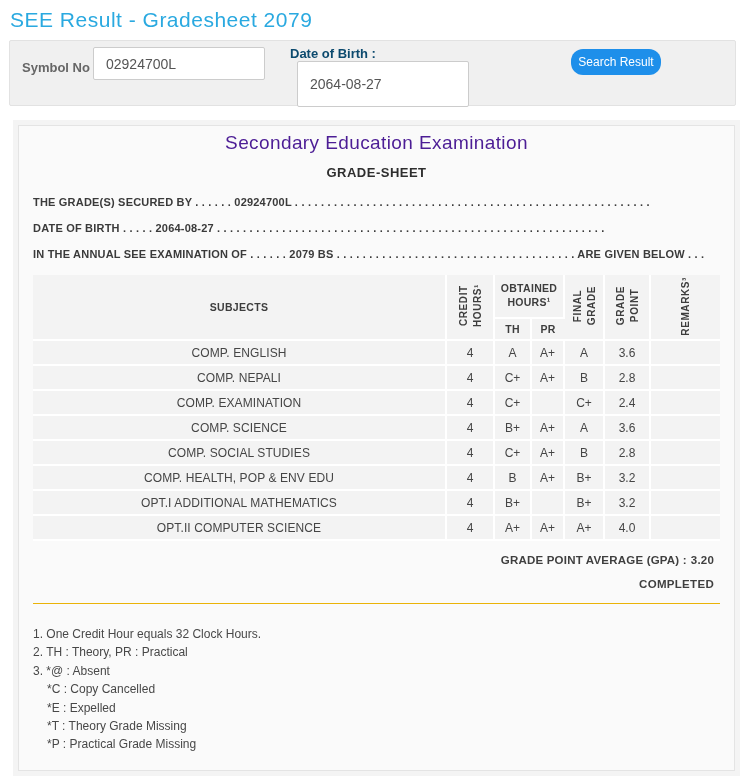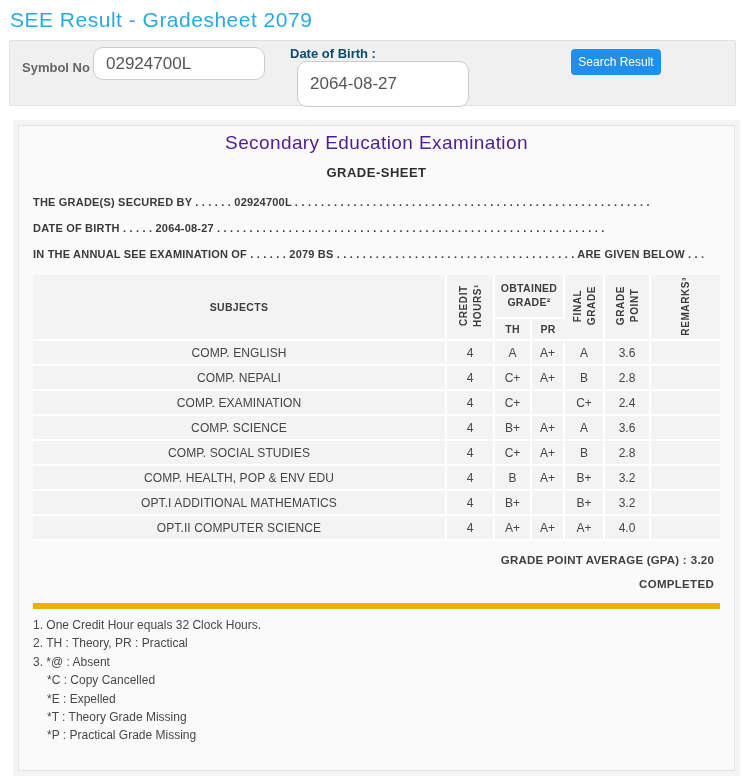--- a/index.html
+++ b/index.html
@@ -21,33 +21,33 @@
     margin:0 7px 0 9px;height:66px;
     background:#f0f0f0;border:1px solid #e2e2e2;border-radius:2px;
     box-sizing:border-box;
   }
   .search-bar .symbol-label{
     position:absolute;left:12px;top:19px;
     font-size:13px;font-weight:bold;color:#666;
   }
   .search-bar input{
     position:absolute;box-sizing:border-box;
-    border:1px solid #ccc;border-radius:10px;background:#fff;
+    border:1px solid #ccc;border-radius:2px;background:#fff;
     font-family:"Liberation Sans",sans-serif;
-    font-size:17px;color:#555;padding:0 0 0 12px;
+    font-size:14px;color:#555;padding:0 0 0 12px;
   }
   .symbol-input{left:83px;top:6px;width:172px;height:33px;}
   .dob-label{
     position:absolute;left:280px;top:5px;
     font-size:13px;font-weight:bold;color:#0c4a6e;
   }
   .dob-input{left:287px;top:20px;width:172px;height:46px;}
   .search-button{
     position:absolute;left:561px;top:8px;width:90px;height:26px;
-    background:#1e8fea;color:#fff;border:none;border-radius:4px;
+    background:#1e8fea;color:#fff;border:none;border-radius:12px;
     font-family:"Liberation Sans",sans-serif;
     font-size:12px;cursor:pointer;
   }
   
   .panel{
     margin:14px 3px 0 13px;height:656px;
     background:#f4f4f4;padding:5px;box-sizing:border-box;
   }
   .card{
     height:100%;box-sizing:border-box;
@@ -101,22 +101,22 @@
   .gpa-line{
     margin-top:13px;text-align:right;padding-right:6px;
     font-size:11.5px;font-weight:bold;color:#3f3f3f;letter-spacing:0.2px;
   }
   .gpa-line .gpa-value{margin-left:4px;}
   .status-line{
     margin-top:12px;text-align:right;padding-right:6px;
     font-size:11.5px;font-weight:bold;color:#3f3f3f;letter-spacing:0.3px;
   }
   .notes{
-    margin-top:13px;border-top:6px solid #eab308;
-    padding-top:7px;
+    margin-top:13px;border-top:1px solid #eab308;
+    padding-top:21px;
   }
   .note{
     font-size:12px;color:#484848;line-height:18.4px;
   }
   .note.indent{padding-left:14px;}
 </style>
 </head>
 <body>
 
 <div class="page-title">SEE Result - Gradesheet 2079</div>
@@ -150,21 +150,21 @@
         <col style="width:40px">
         <col style="width:46px">
         <col style="width:70px">
       </colgroup>
       <thead>
         <tr class="h1">
           <th class="h-subjects" rowspan="2">SUBJECTS</th>
           <th rowspan="2"><span class="vert">CREDIT
 HOURS¹</span></th>
           <th colspan="2" class="two-line">OBTAINED
-GRADE²</th>
+HOURS¹</th>
           <th rowspan="2"><span class="vert">FINAL
 GRADE</span></th>
           <th rowspan="2"><span class="vert">GRADE
 POINT</span></th>
           <th rowspan="2"><span class="vert">REMARKS³</span></th>
         </tr>
         <tr class="h2">
           <th>TH</th>
           <th>PR</th>
         </tr>

